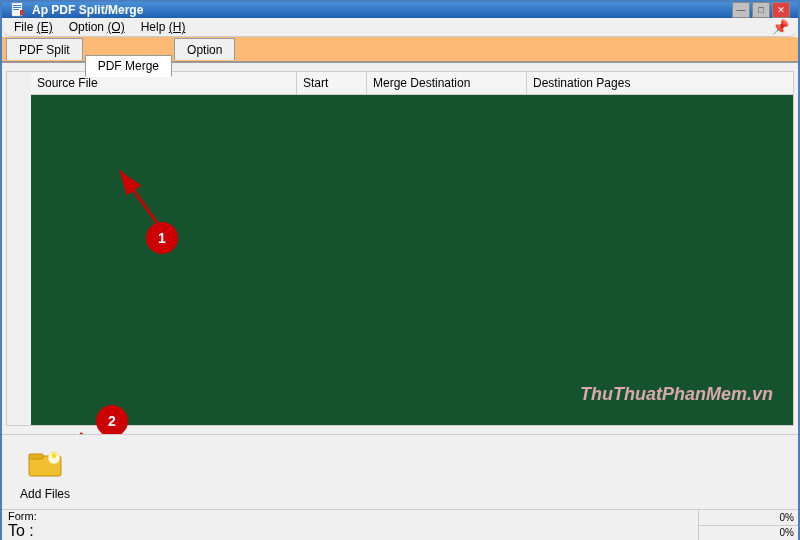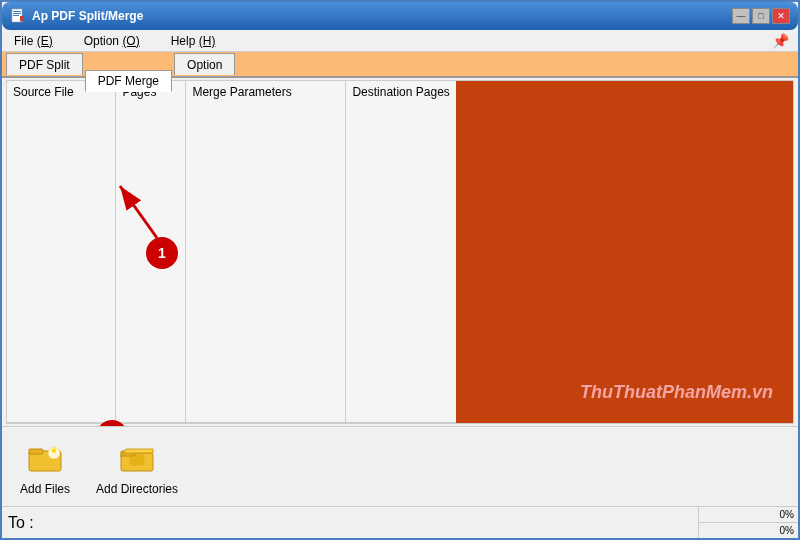--- a/index.html
+++ b/index.html
@@ -14,21 +14,20 @@
 
     
     .title-bar {
       background: linear-gradient(to bottom, #4a90d9, #2060b0);
       color: white;
       height: 28px;
       display: flex;
       align-items: center;
       padding: 0 8px;
       justify-content: space-between;
-      border-radius: 8px;
     }
     .title-bar-left {
       display: flex;
       align-items: center;
       gap: 6px;
       font-size: 12px;
       font-weight: bold;
     }
     .title-icon {
       width: 16px;
@@ -53,21 +52,22 @@
     .title-btn.close { background: #e04040; color: white; }
 
     
     .menu-bar {
       background: #f0f0f0;
       border-bottom: 1px solid #ccc;
       height: 22px;
       display: flex;
       align-items: center;
       padding: 0 4px;
-      gap: 15px;
+      gap: 0;
+      border-radius: 10px;
     }
     .menu-item {
       padding: 2px 8px;
       cursor: pointer;
       font-size: 12px;
       color: #000;
     }
     .menu-item span { text-decoration: underline; }
 
     
@@ -113,21 +113,21 @@
       border-right: 1px solid #ccc;
       font-size: 12px;
       font-weight: normal;
       color: #000;
     }
     .table-header-cell:last-child { border-right: none; }
 
     
     .table-body {
       flex: 1;
-      background: #c2410c;
+      background: #14532d;
       position: relative;
       min-height: 330px;
     }
 
     
     .watermark {
       position: absolute;
       bottom: 20px;
       right: 20px;
       font-size: 18px;
@@ -209,24 +209,25 @@
       align-items: center;
       justify-content: flex-end;
       padding-right: 4px;
       font-size: 10px;
       border-bottom: 1px solid #ccc;
     }
     .status-progress:last-child { border-bottom: none; }
 
     .table-container {
       display: flex;
-      flex-direction: row;
+      flex-direction: column;
       flex: 1;
       border: 1px solid #ccc;
-      margin: 2px 4px;
+      margin: 8px 4px;
+      padding-left: 24px;
     }
 
     .app-wrapper {
       width: 800px;
       height: 540px;
       display: flex;
       flex-direction: column;
       border: 2px solid #4a80c0;
     }
   </style>
@@ -269,22 +270,22 @@
     <div class="tab active">PDF Merge</div>
     <div class="tab">Option</div>
   </div>
 
   <div style="flex:1; display:flex; flex-direction:column; position:relative;">
 
     <div class="table-container">
 
       <div class="table-header">
         <div class="table-header-cell">Source File</div>
-        <div class="table-header-cell">Pages</div>
-        <div class="table-header-cell">Merge Parameters</div>
+        <div class="table-header-cell">Start</div>
+        <div class="table-header-cell">Merge Destination</div>
         <div class="table-header-cell">Destination Pages</div>
       </div>
 
       <div class="table-body">
 
         <div class="watermark">ThuThuatPhanMem.vn</div>
       </div>
     </div>
 
     <svg class="annotation-svg" xmlns="http://www.w3.org/2000/svg">
@@ -321,40 +322,27 @@
 
           <circle cx="28" cy="14" r="6" fill="#fff8dc" stroke="#f0c030" stroke-width="0.5"></circle>
           <polygon points="28,8 29.5,12.5 34,12.5 30.5,15.5 32,20 28,17 24,20 25.5,15.5 22,12.5 26.5,12.5" fill="#FFD700" transform="scale(0.5) translate(28,8)"></polygon>
 
           <path d="M28 9 L29.2 12.8 L33 12.8 L30 15.2 L31.2 19 L28 16.8 L24.8 19 L26 15.2 L23 12.8 L26.8 12.8 Z" fill="#FFD700" transform="translate(0,0) scale(0.6) translate(18.3,5)"></path>
         </svg>
       </div>
       <span class="toolbar-btn-label">Add Files</span>
     </div>
 
-    <div class="toolbar-btn">
-      <div class="toolbar-btn-icon">
-        <svg width="38" height="38" viewBox="0 0 38 38">
-
-          <rect x="3" y="14" width="32" height="18" rx="2" fill="#f0c030" stroke="#c09010" stroke-width="1"></rect>
-          <rect x="3" y="12" width="14" height="5" rx="1" fill="#e8b020" stroke="#c09010" stroke-width="1"></rect>
-
-          <path d="M3 18 L8 10 L35 10 L35 14 L3 14 Z" fill="#ffd040" stroke="#c09010" stroke-width="0.8"></path>
-
-          <rect x="12" y="16" width="14" height="10" rx="1" fill="#dda800" stroke="#c09010" stroke-width="0.5" opacity="0.5"></rect>
-        </svg>
-      </div>
-      <span class="toolbar-btn-label">Add Directories</span>
-    </div>
 
 
   </div>
 
   <div class="status-bar">
     <div class="status-left">
+      <div style="font-size:11px; color:#000;">Form:</div>
       <div style="font-size:16px; color:#000;">To :</div>
     </div>
     <div class="status-right">
       <div class="status-progress">
         <span>0%</span>
       </div>
       <div class="status-progress">
         <span>0%</span>
       </div>
     </div>

